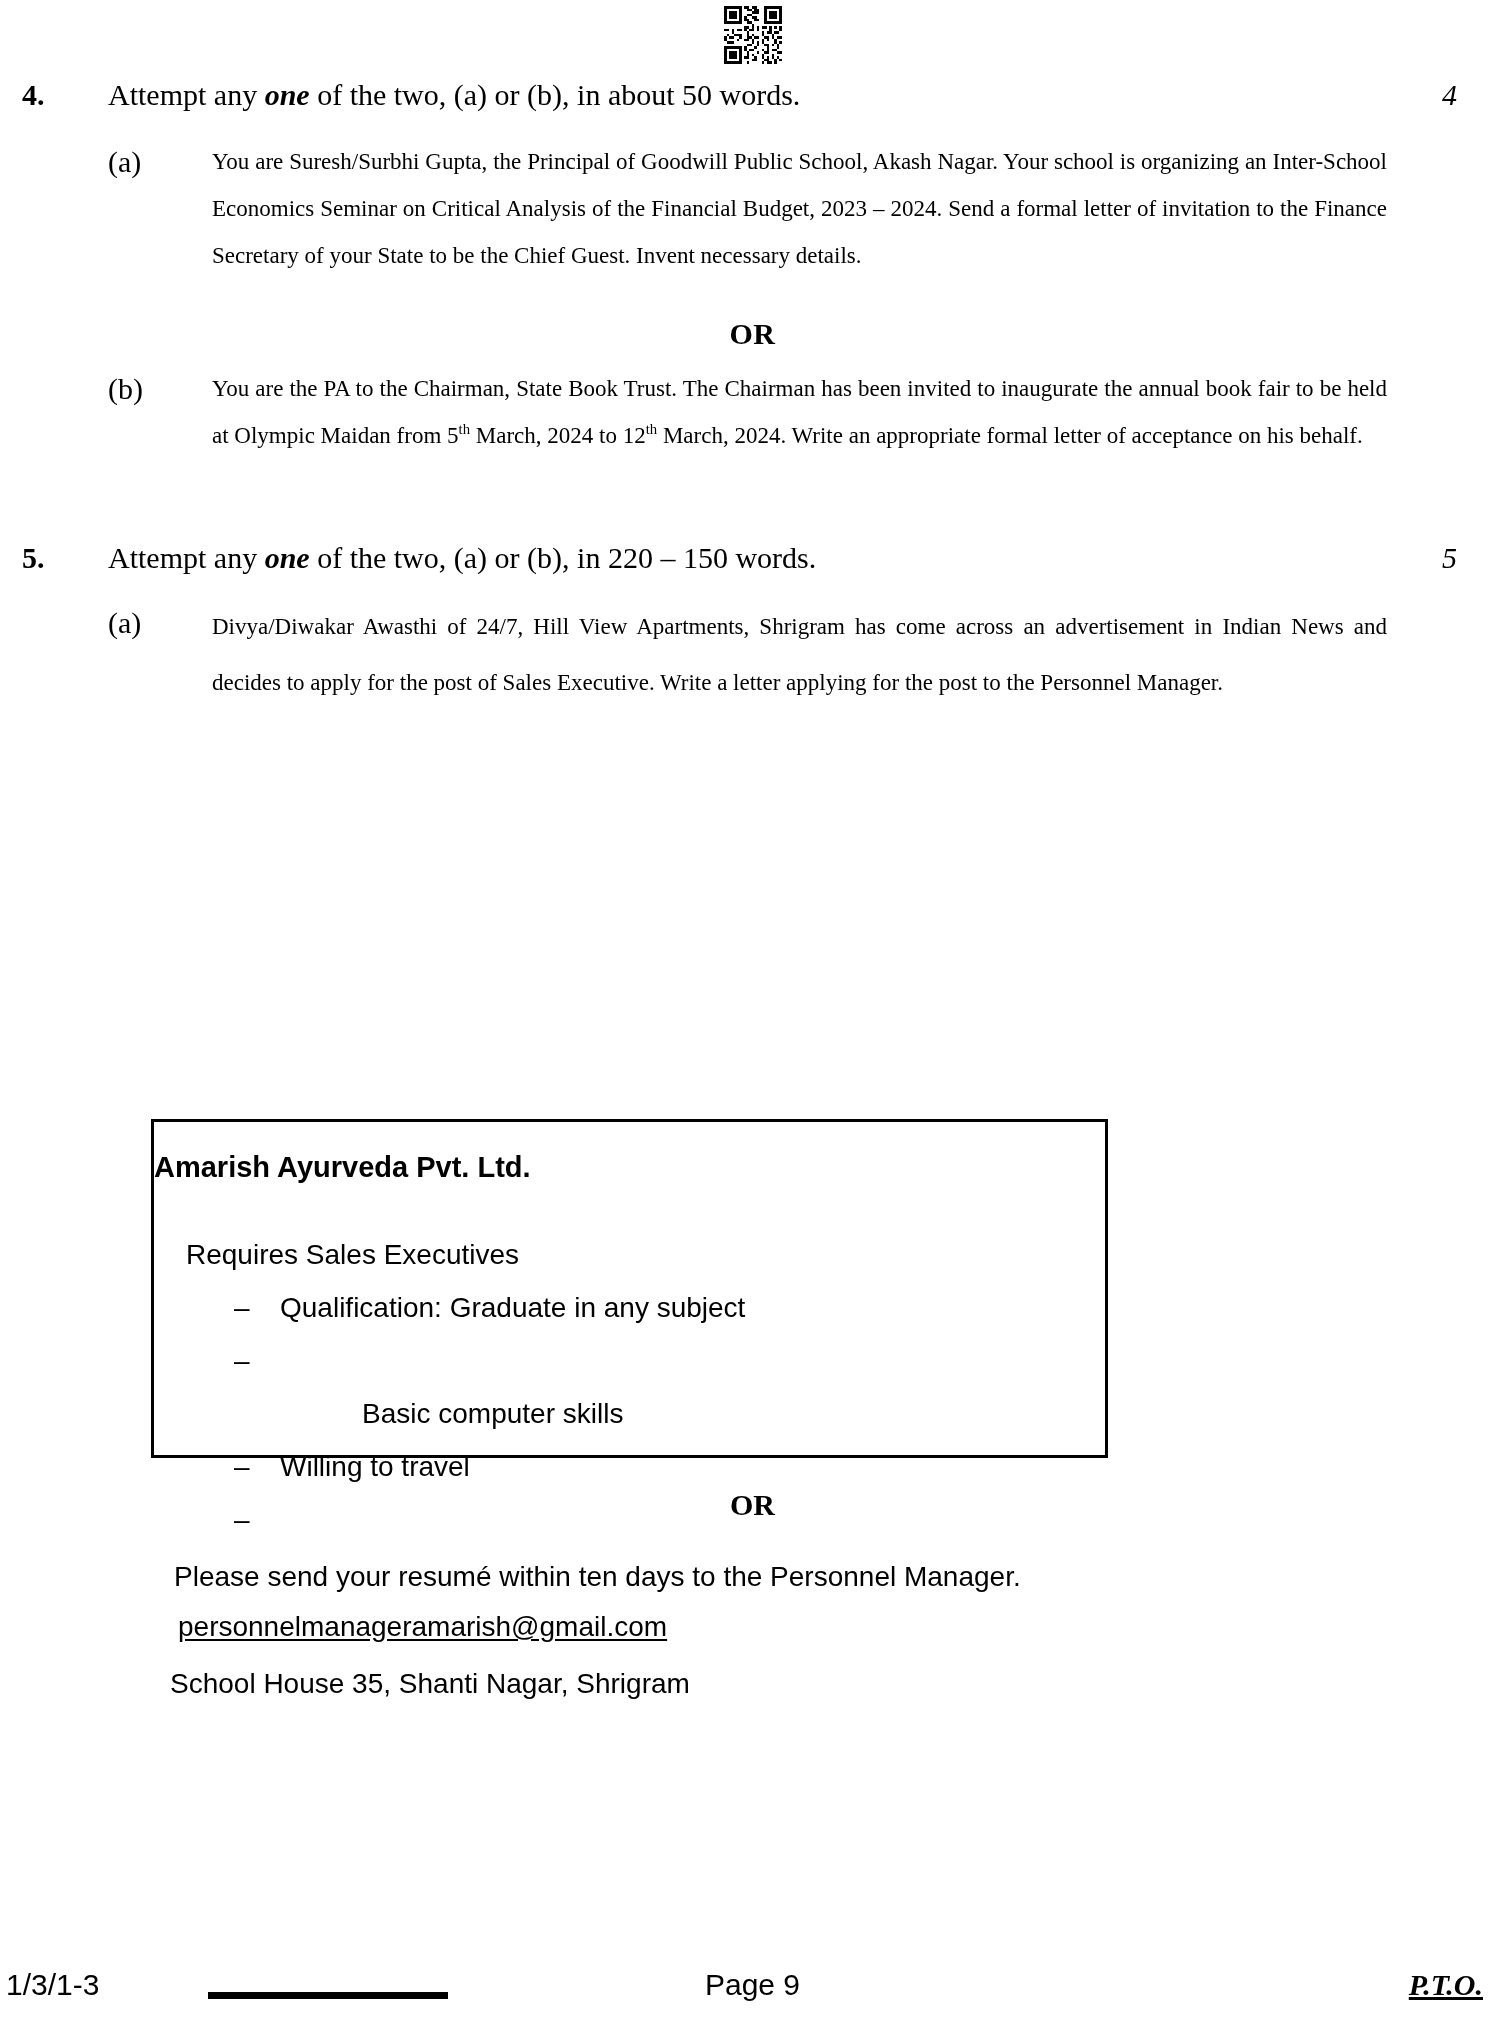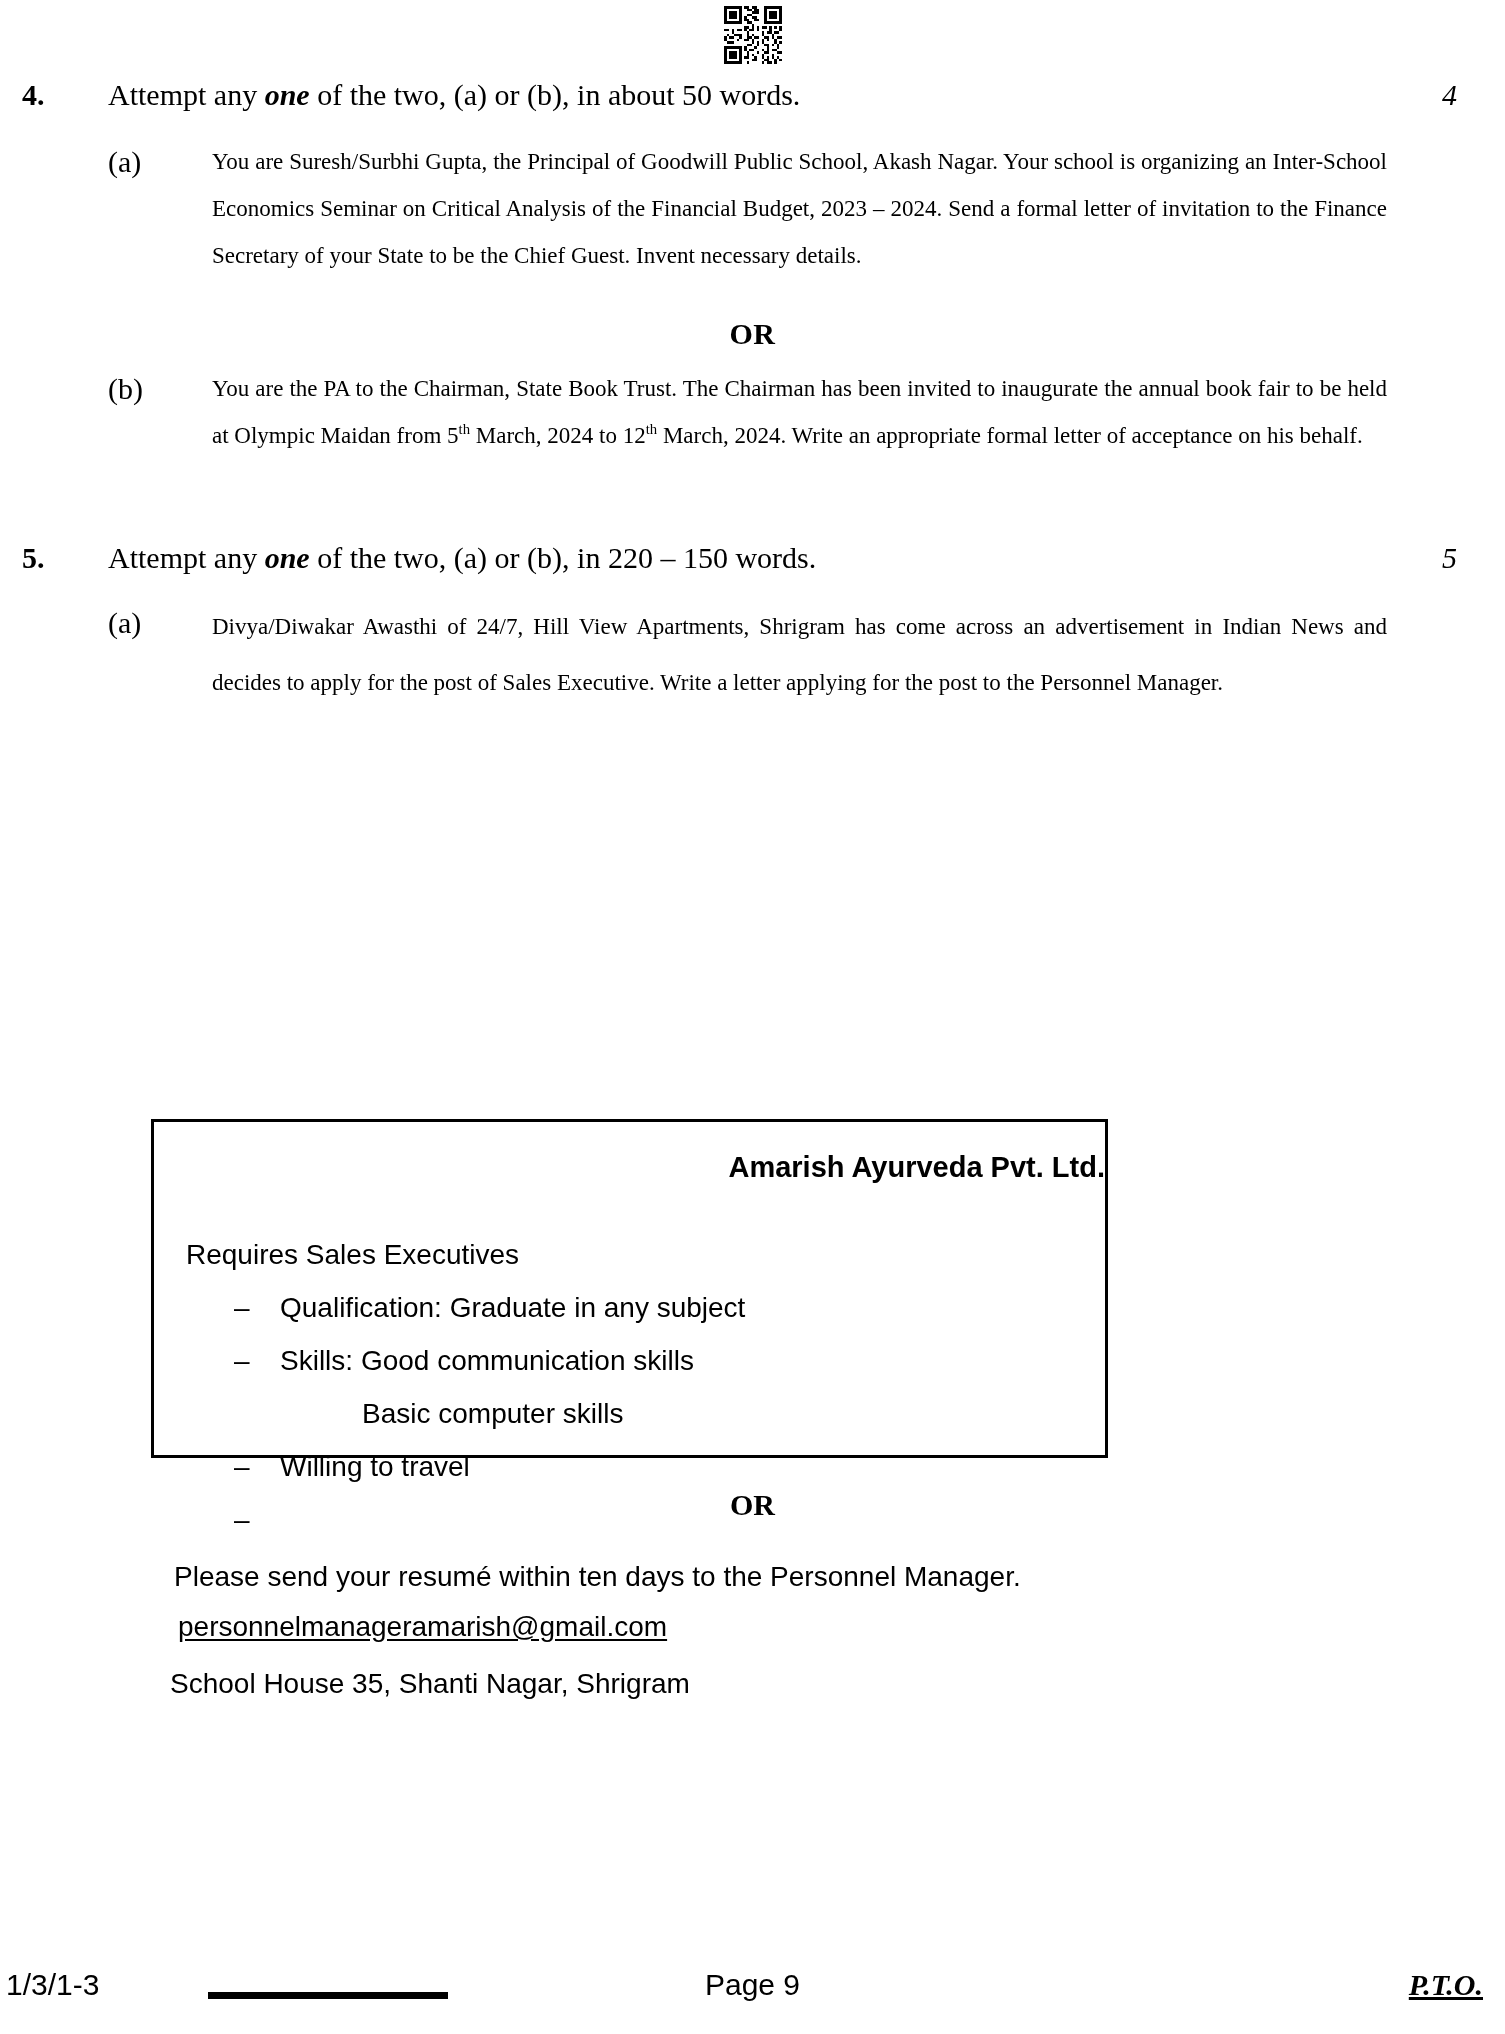--- a/index.html
+++ b/index.html
@@ -123,21 +123,21 @@
     top: 1119px;
     width: 951px;
     height: 333px;
     border: 3px solid #000;
     box-sizing: content-box;
     font-family: "Liberation Sans", "DejaVu Sans", sans-serif;
     font-weight: bold;
     color: #000;
   }
   .ad-title {
-    text-align: right;
+    text-align: left;
     font-size: 29px;
     margin-top: 29px;
   }
   .ad-lead {
     font-size: 28px;
     margin-top: 55px;
     margin-left: 32px;
     font-weight: normal;
   }
   .ad-list {
@@ -381,21 +381,20 @@
   <div class="ad-box">
     <div class="ad-title">Amarish Ayurveda Pvt. Ltd.</div>
     <div class="ad-lead">Requires Sales Executives</div>
     <ul class="ad-list">
       <li class="ad-item">
         <span class="ad-dash">–</span>
         <span>Qualification: Graduate in any subject</span>
       </li>
       <li class="ad-item">
         <span class="ad-dash">–</span>
-        <span>Skills: Good communication skills</span>
       </li>
       <li class="ad-subitem">Basic computer skills</li>
       <li class="ad-item">
         <span class="ad-dash">–</span>
         <span>Willing to travel</span>
       </li>
       <li class="ad-item">
         <span class="ad-dash">–</span>
       </li>
     </ul>

